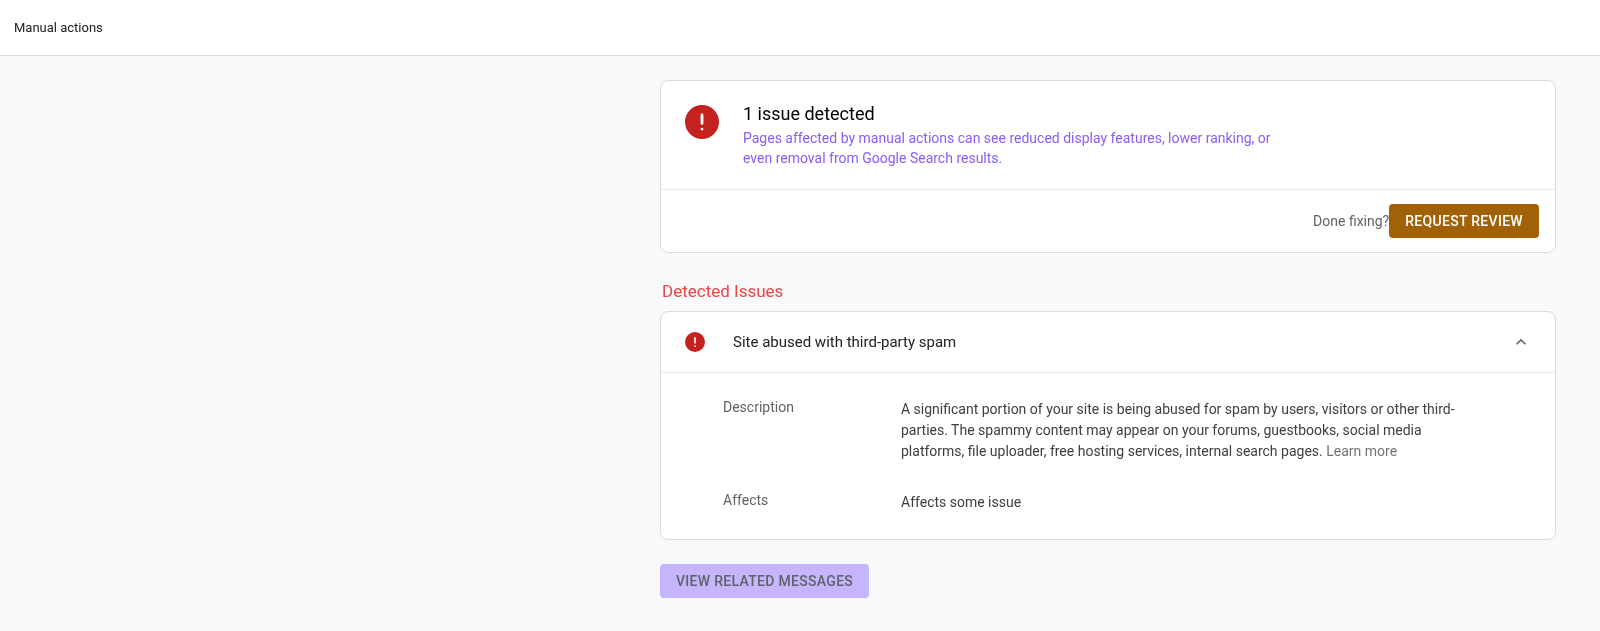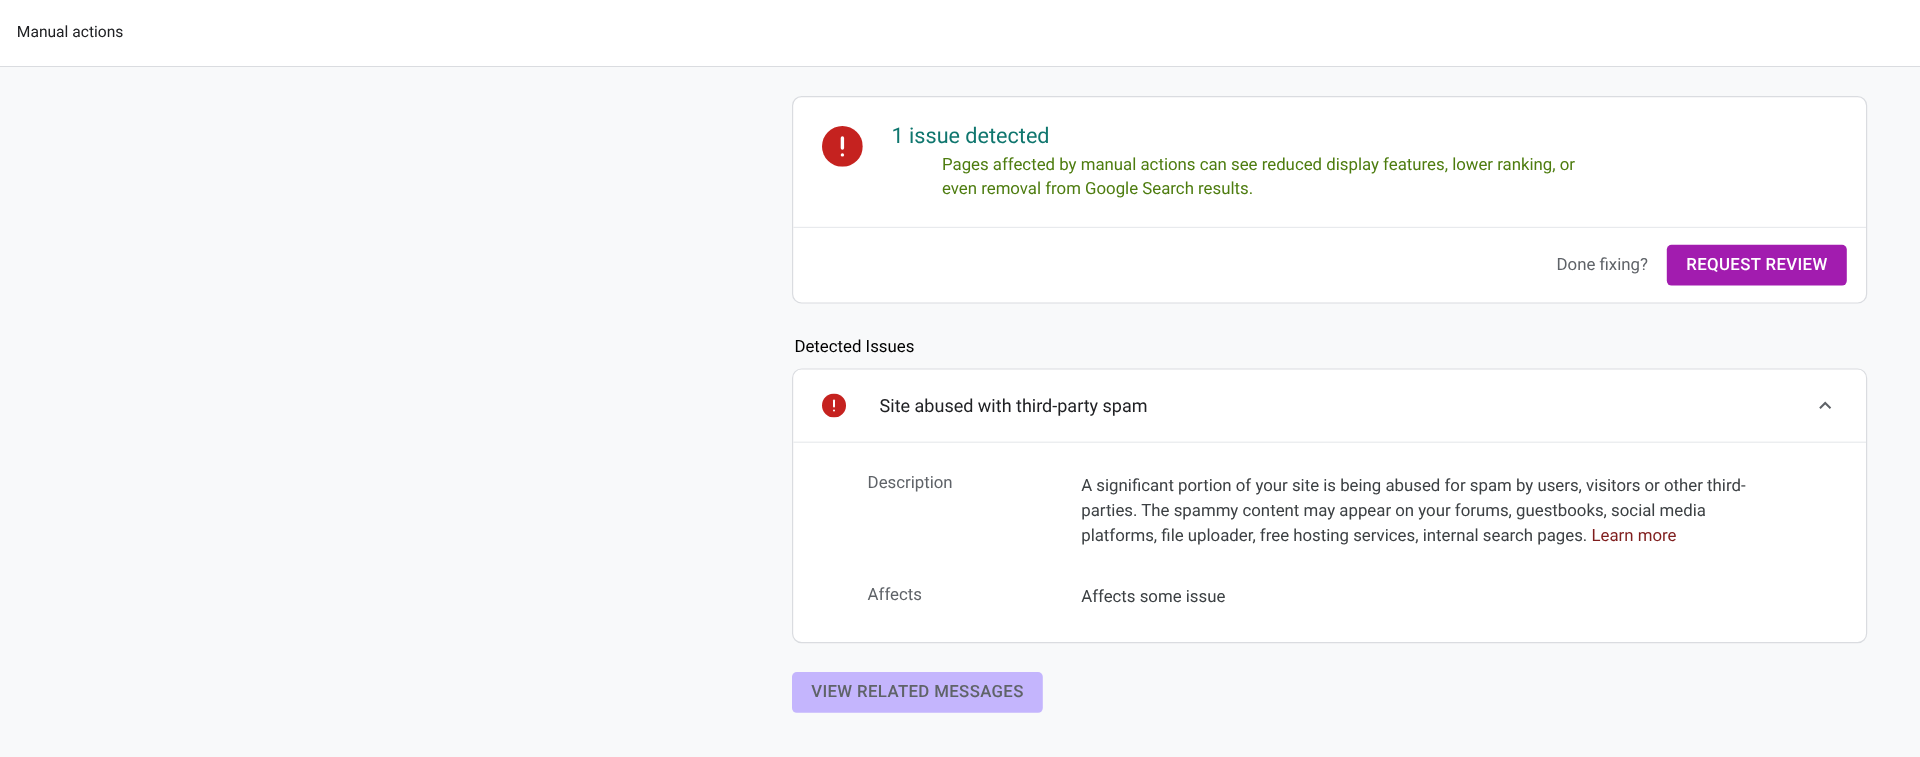--- a/index.html
+++ b/index.html
@@ -49,64 +49,63 @@
     }
     .error-icon-sm {
       width: 20px; height: 20px;
       flex: 0 0 20px;
     }
     .error-circle { fill: #c5221f; }
     .error-bang { fill: #fff; }
     .summary-title {
       font-size: 18px;
       font-weight: 400;
-      color: #0f766e;
+      color: #000000;
       margin-bottom: 4px;
     }
     .summary-sub {
       font-size: 14px;
-      color: #4d7c0f;
+      color: #8b5cf6;
       line-height: 1.45;
       max-width: 560px;
-      margin-left: 42px;
     }
     .summary-card-bottom {
       border-top: 1px solid #e8eaed;
       display: flex;
       justify-content: flex-end;
       align-items: center;
       padding: 14px 16px;
-      gap: 16px;
+      gap: 0;
     }
     .done-fixing {
       font-size: 14px;
       color: #5f6368;
     }
     .btn {
       font-family: inherit;
       font-size: 14px;
       font-weight: 500;
       letter-spacing: 0.3px;
       text-transform: uppercase;
       border: none;
       border-radius: 4px;
       padding: 9px 16px;
       cursor: pointer;
     }
     .btn-dark {
-      background: #a21caf;
+      background: #a16207;
       color: #fff;
     }
     .btn-grey {
       background: #c4b5fd;
       color: #5f6368;
     }
     .section-label {
-      font-size: 14px;
-      color: #000000;
+      font-size: 17px;
+      color: #ef4444;
       margin: 28px 0 10px 2px;
     }
     .issue-header {
       display: flex;
       align-items: center;
       padding: 20px 24px;
       gap: 28px;
       cursor: pointer;
     }
     .issue-title {
@@ -135,21 +134,21 @@
       color: #5f6368;
     }
     .issue-value {
       flex: 1;
       font-size: 14px;
       color: #3c4043;
       line-height: 1.5;
       max-width: 560px;
     }
     .link {
-      color: #7f1d1d;
+      color: #737373;
       cursor: pointer;
     }
     .footer-btn-wrap {
       margin-top: 24px;
     }
   </style>
 </head>
 <body>
 
 <div class="header">

